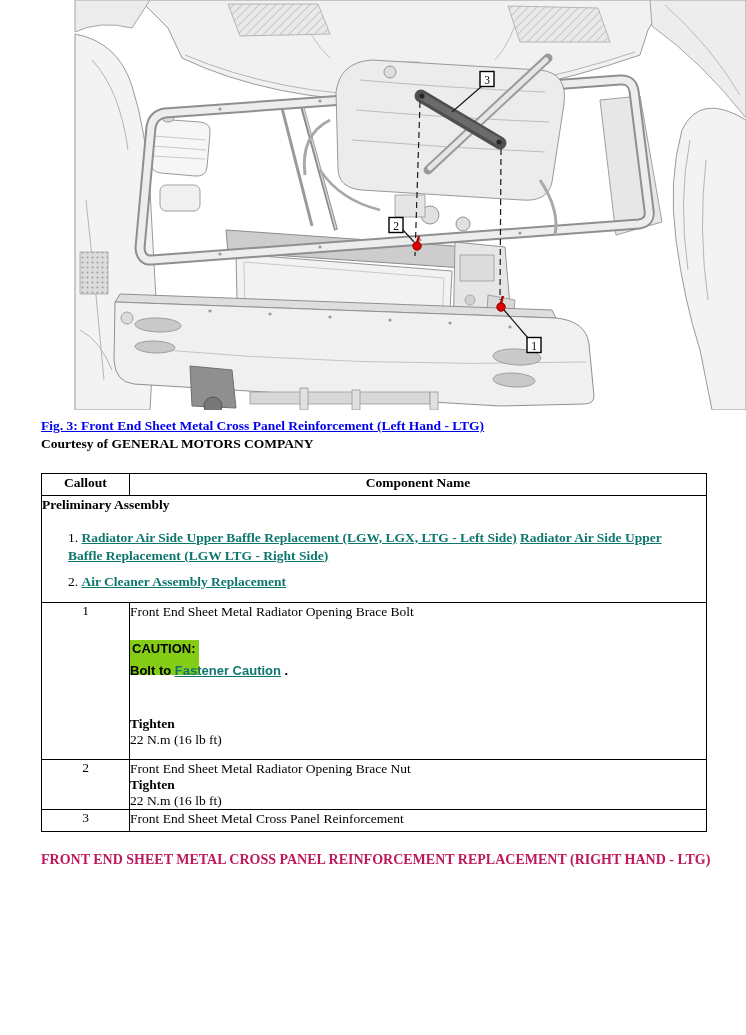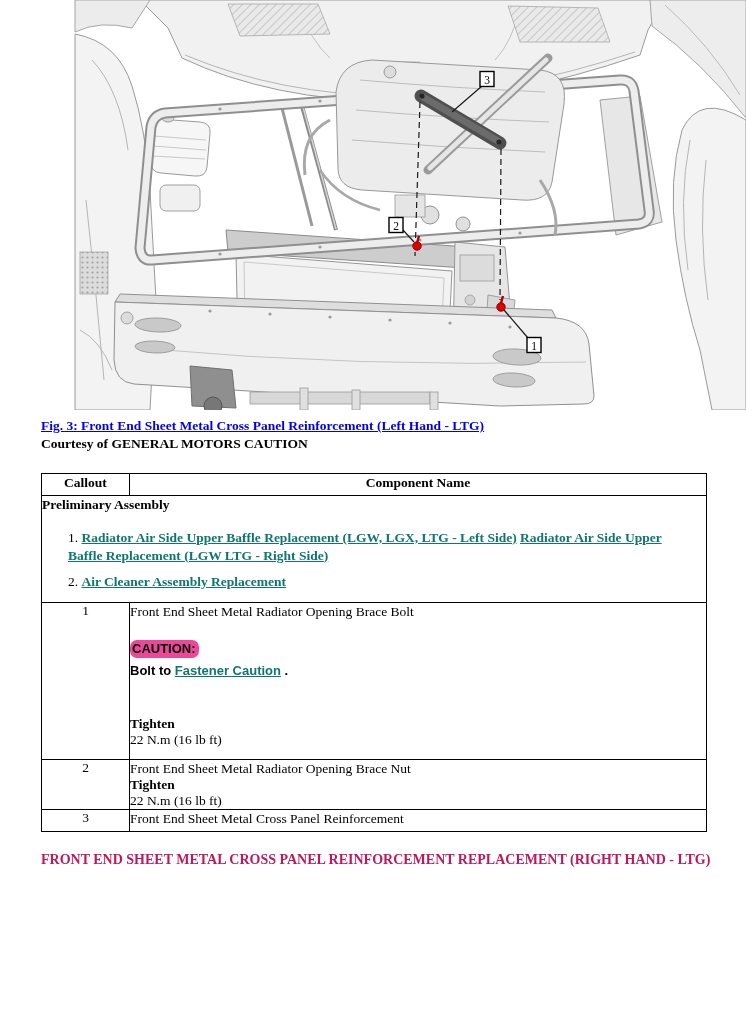--- a/index.html
+++ b/index.html
@@ -33,21 +33,21 @@
   }
 
   .callout-cell { text-align:center; vertical-align:middle; }
 
   .row1-cell { height:156px; padding:2px 5px; }
   .comp { line-height:17px; }
   .caution-line {
     margin-top:21px; font-family:"Liberation Sans", sans-serif;
     font-weight:bold; font-size:13px; line-height:16px;
   }
-  .caution-hl { background:#ec4899; padding:1px 3px 2px 2px;border-radius:7px; }
+  .caution-hl { background:#84cc16; padding:1px 3px 19px 2px; }
   .refer-line {
     margin-top:6px; font-family:"Liberation Sans", sans-serif;
     font-weight:bold; font-size:13px; line-height:16px;
   }
   .keep-ws { white-space:pre-wrap; }
   .refer-line .green-link { font-family:"Liberation Sans", sans-serif; }
   .tighten { margin-top:37px; font-weight:bold; line-height:16px; }
   .torque { line-height:16px; }
 
   .row2-cell { height:48px; padding:1px 5px; line-height:16.5px; }
@@ -221,21 +221,21 @@
       <text x="396" y="229.5" text-anchor="middle" font-size="11.5" font-family="Liberation Serif, serif" fill="#000">2</text>
     </g>
     <g>
       <rect x="480" y="71.5" width="14" height="15" fill="#fff" stroke="#000" stroke-width="1.4"></rect>
       <text x="487" y="83.5" text-anchor="middle" font-size="11.5" font-family="Liberation Serif, serif" fill="#000">3</text>
     </g>
   </svg>
 
   <div class="caption-block">
     <a class="fig-link">Fig. 3: Front End Sheet Metal Cross Panel Reinforcement (Left Hand - LTG)</a>
-    <div class="courtesy">Courtesy of GENERAL MOTORS CAUTION</div>
+    <div class="courtesy">Courtesy of GENERAL MOTORS COMPANY</div>
   </div>
 
   <table class="callout-table">
     <colgroup>
         <col style="width:88px">
         <col>
       </colgroup>
     <thead>
       <tr>
         <th>Callout</th>

